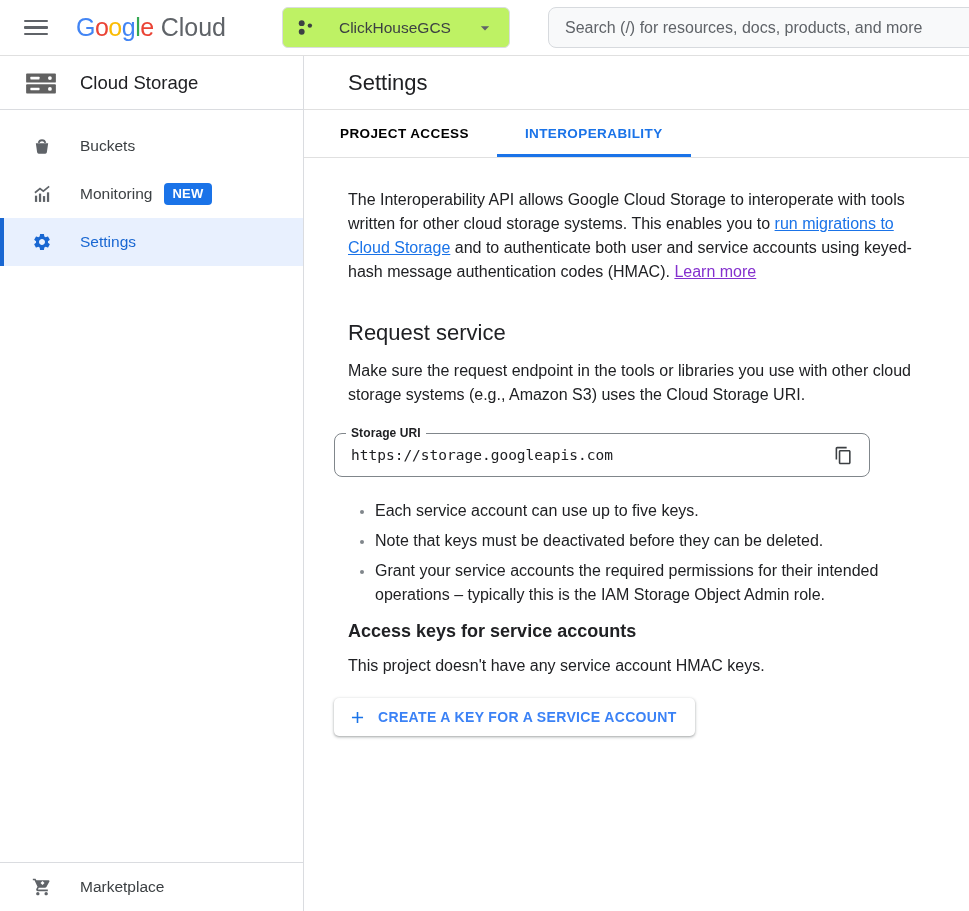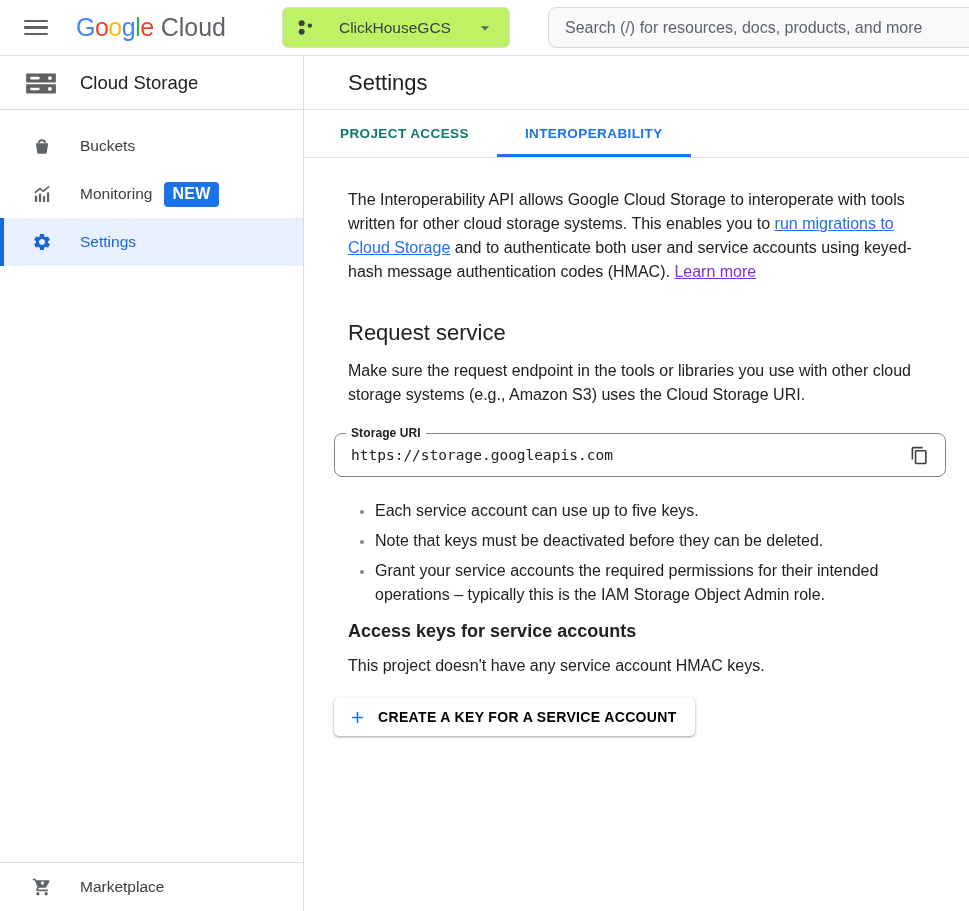--- a/index.html
+++ b/index.html
@@ -26,59 +26,59 @@
   .app { display:flex; height:855px; }
   aside { width:304px; border-right:1px solid #dadce0; display:flex; flex-direction:column; background:#fff; }
   .side-header { height:54px; flex:0 0 54px; display:flex; align-items:center; padding-left:24px;
     border-bottom:1px solid #dadce0; }
   .side-header .ptitle { font-size:18.5px; color:#202124; margin-left:22px; }
   .nav { padding-top:12px; }
   .nav-item { height:48px; display:flex; align-items:center; padding-left:27px; cursor:pointer;
     font-size:15.5px; color:#3c4043; border-left:4px solid transparent; }
   .nav-item .nicon { width:22px; display:flex; justify-content:center; margin-right:27px; }
   .nav-item.selected { background:#e8f0fe; color:#1967d2; border-left:4px solid #1967d2; }
-  .badge { margin-left:12px; background:#1a73e8; color:#fff; font-size:16px; font-weight:700;
+  .badge { margin-left:12px; background:#1a73e8; color:#fff; font-size:13px; font-weight:700;
     letter-spacing:.3px; padding:3px 8px 4px; border-radius:4px; }
   .side-bottom { margin-top:auto; border-top:1px solid #dadce0; }
 
   
   main { flex:1; min-width:0; display:flex; flex-direction:column; }
   .page-head { height:54px; flex:0 0 54px; display:flex; align-items:center; padding-left:44px;
     border-bottom:1px solid #e0e0e0; }
   .page-head h1 { font-size:22px; font-weight:400; color:#202124; }
   .tabbar { height:48px; flex:0 0 48px; display:flex; align-items:stretch; padding-left:8px;
     border-bottom:1px solid #e0e0e0; }
   .tab { display:flex; align-items:center; padding:0 28px; font-size:13.5px; font-weight:700;
-    letter-spacing:.4px; color:#0f766e; cursor:pointer; }
+    letter-spacing:.4px; color:#000000; cursor:pointer; }
   .tab.active { color:#1a73e8; box-shadow:inset 0 -3px 0 #1a73e8; }
 
   .content { padding:30px 22px 0 44px; }
   .content p { max-width:572px; font-size:16px; line-height:24px; color:#202124; }
   a { color:#1a73e8; text-decoration:underline; cursor:pointer; }
   a.visited { color:#8430ce; }
   h2 { font-size:22px; font-weight:400; color:#202124; margin:36px 0 13px; }
   h3 { font-size:18px; font-weight:700; color:#202124; margin:14px 0 12px; }
   .note { font-size:15px; }
 
-  .field { position:relative; margin:26px 0 0 -14px; width:612px; height:44px; border:1px solid #80868b;
+  .field { position:relative; margin:26px 0 0 -14px; width:536px; height:44px; border:1px solid #80868b;
     border-radius:8px; display:flex; align-items:center; padding:0 10px 0 16px; background:#fff; }
   .field-label { position:absolute; top:-8px; left:11px; background:#fff; padding:0 5px;
     font-size:12px; font-weight:700; color:#202124; letter-spacing:.1px; }
   .field-value { flex:1; font-family:"DejaVu Sans Mono", monospace; font-size:14.5px; color:#202124; }
   .iconbtn { width:32px; height:32px; display:flex; align-items:center; justify-content:center;
     background:none; border:none; cursor:pointer; border-radius:50%; }
 
   ul.hmac { margin:22px 0 0 0; padding-left:27px; max-width:600px; }
   ul.hmac li { font-size:16px; line-height:24px; margin-bottom:6px; color:#202124; }
   ul.hmac li::marker { color:#80868b; font-size:13px; }
 
   .create-btn { margin:20px 0 0 -14px; height:38px; display:inline-flex; align-items:center; gap:11px;
     padding:0 18px 0 14px; background:#fff; border:none; border-radius:5px; cursor:pointer;
     box-shadow:0 1px 2px rgba(60,64,67,.3), 0 1px 3px 1px rgba(60,64,67,.15);
-    color:#000000; font-family:inherit; font-size:14px; font-weight:700; letter-spacing:.35px; }
+    color:#3b82f6; font-family:inherit; font-size:14px; font-weight:700; letter-spacing:.35px; }
 </style>
 </head>
 <body>
 
 <header class="topbar">
   <button class="hamburger">
       <span></span>
       <span></span>
       <span></span>
     </button>

